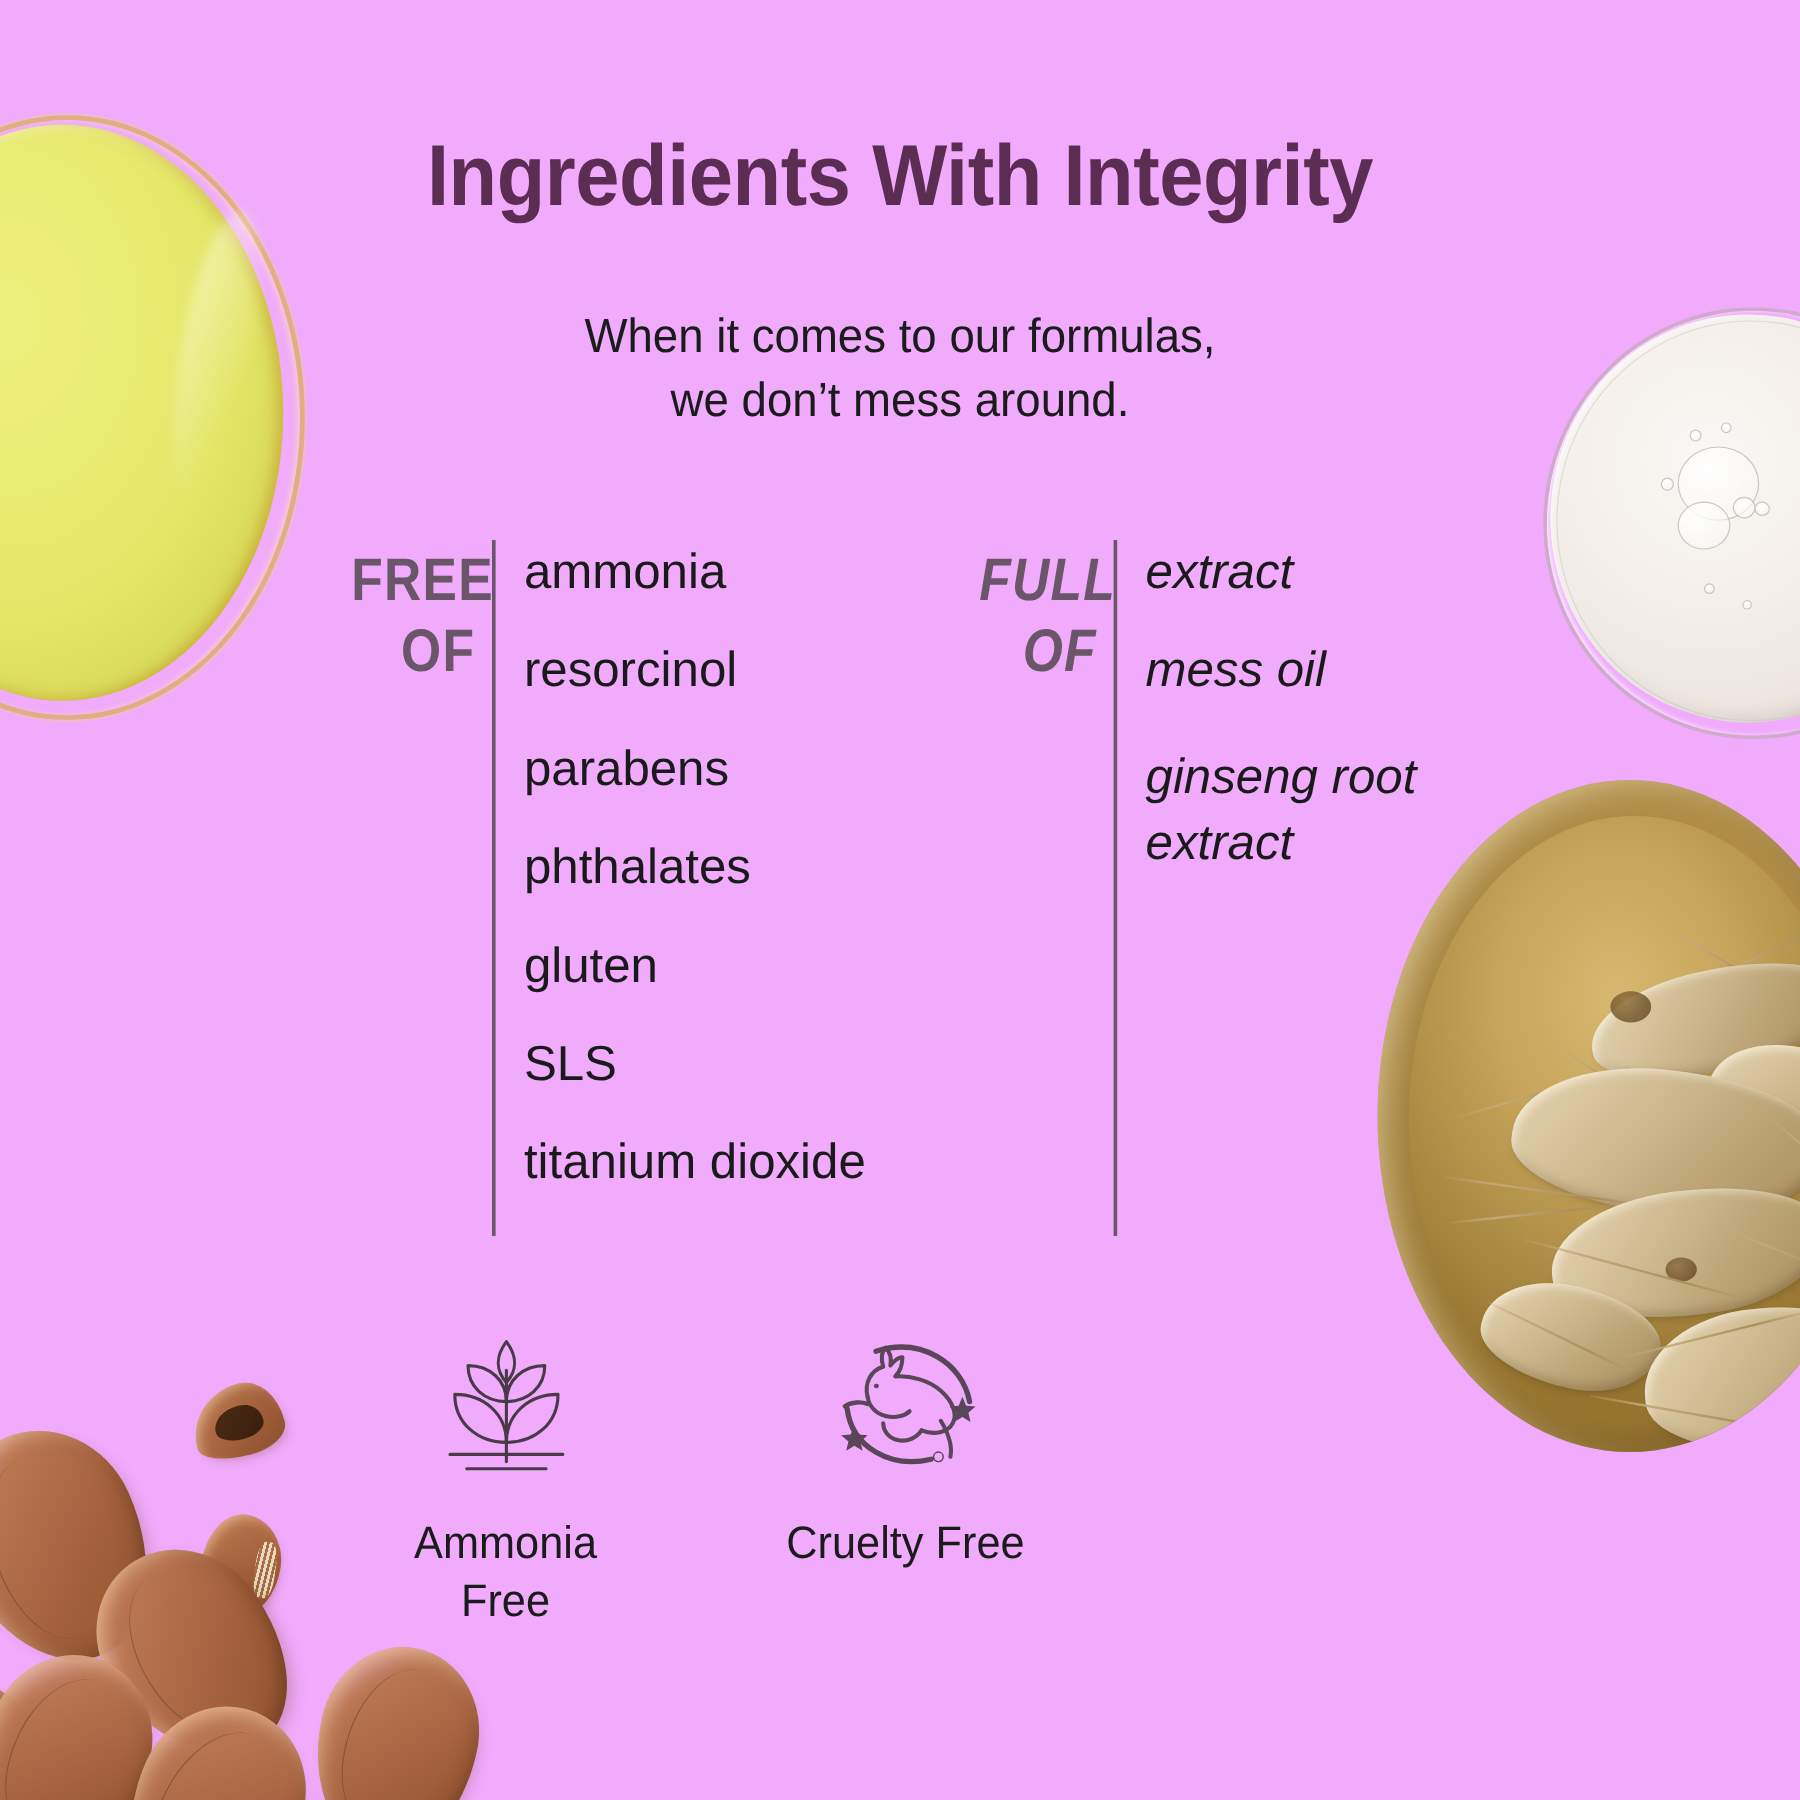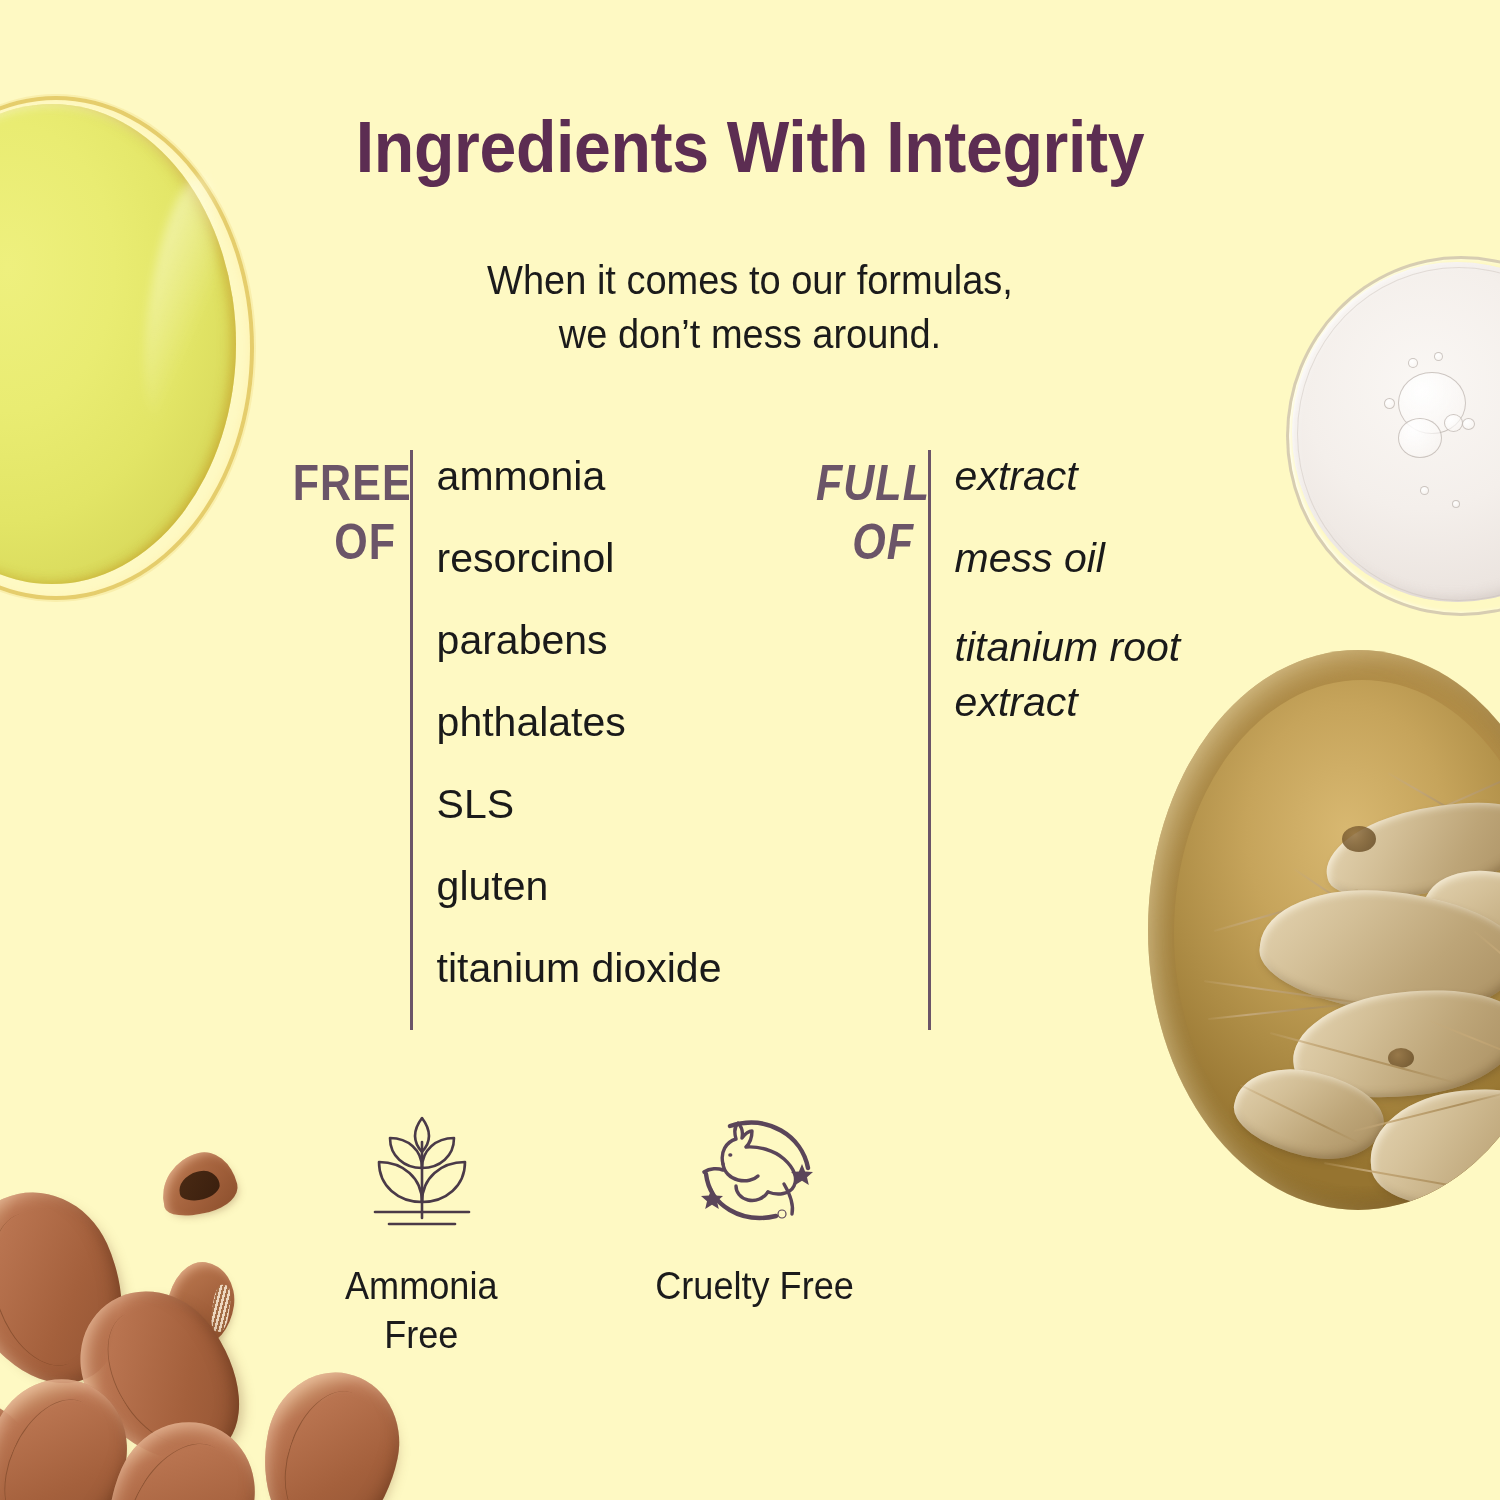--- a/index.html
+++ b/index.html
@@ -4,21 +4,21 @@
 <style>
   html, body {
     margin: 0;
     padding: 0;
     background: #ffffff;
   }
   #canvas {
     position: relative;
     width: 1500px;
     height: 1500px;
-    background: #fef9c3;
+    background: #f0abfc;
     overflow: hidden;
     font-family: "Liberation Sans", sans-serif;
   }
 
   
 
   
   .oil-dish {
     position: absolute;
     left: -132px;
@@ -427,36 +427,36 @@
     <div class="col-label">
       <span>FREE</span>
       <span>OF</span>
     </div>
     <div class="col-rule"></div>
     <ul class="col-list">
       <li>ammonia</li>
       <li>resorcinol</li>
       <li>parabens</li>
       <li>phthalates</li>
+      <li>gluten</li>
       <li>SLS</li>
-      <li>gluten</li>
       <li>titanium dioxide</li>
     </ul>
   </div>
 
   <div class="col col-full">
     <div class="col-label">
       <span>FULL</span>
       <span>OF</span>
     </div>
     <div class="col-rule"></div>
     <ul class="col-list">
       <li>extract</li>
       <li>mess oil</li>
-      <li class="wrap">titanium root extract</li>
+      <li class="wrap">ginseng root extract</li>
     </ul>
   </div>
 
   <div class="badges">
 
     <div class="badge">
       <svg class="badge-icon" viewBox="0 0 130 130">
         <g fill="none" stroke="#4A3A48" stroke-width="2.6" stroke-linecap="round" stroke-linejoin="round">
 
           <path d="M65 112 V36"></path>

